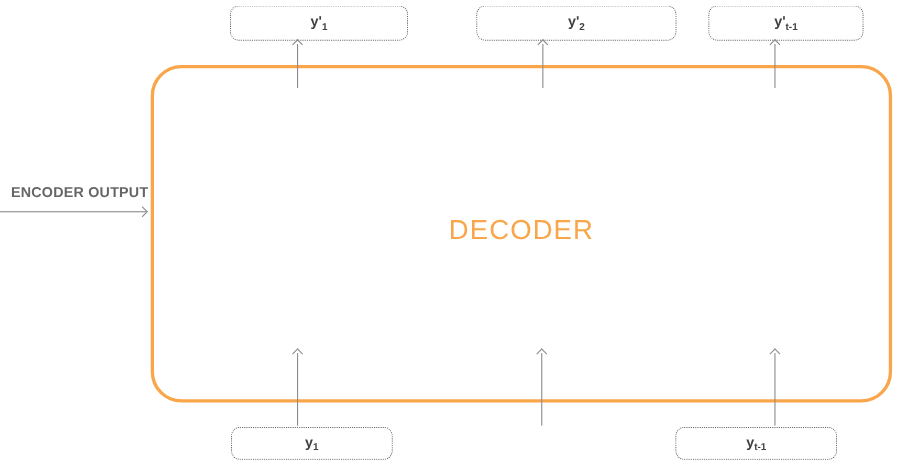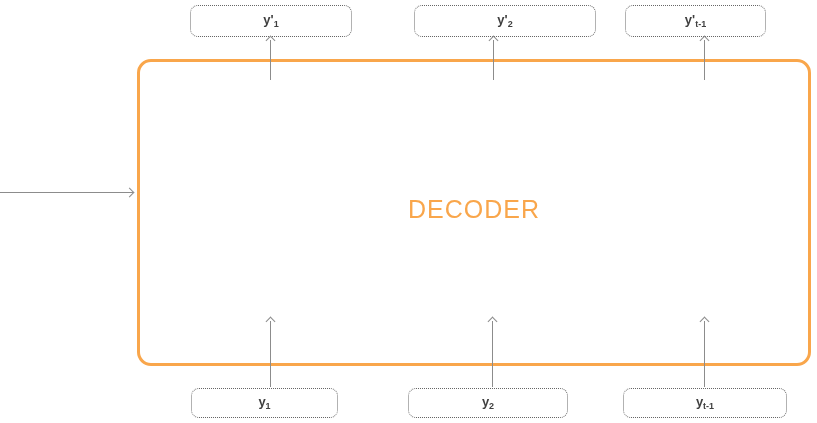--- a/index.html
+++ b/index.html
@@ -17,40 +17,41 @@
     width:817px;height:423px;
     background:#ffffff;
     overflow:hidden;
   }
   
   .decoder-box{
     position:absolute;
     left:137px;top:59px;width:674px;height:307px;
     box-sizing:border-box;
     border:3px solid var(--decoder-border);
-    border-radius:14px;
+    border-radius:28px;
     background:#ffffff;
     z-index:1;
     display:flex;align-items:center;justify-content:center;
   }
   .decoder-title{
     font-size:25px;
     letter-spacing:1px;
     color:var(--decoder-text);
     margin-top:-6px;
   }
   
   .token-box{
     position:absolute;
     box-sizing:border-box;
     border:1px dotted var(--dotted-box-border);
     border-radius:8px;
     background:#ffffff;
     display:flex;align-items:center;justify-content:center;
     z-index:2;
+    margin-left:19px;
   }
   .token-box.top{top:5px;height:32px;}
   .token-box.bottom{top:388px;height:30px;}
   .tok{
     font-size:13px;font-weight:bold;color:var(--box-label-text);
     white-space:nowrap;line-height:1;
   }
   .tok sub{font-size:9px;font-weight:bold;vertical-align:-3px;}
   
   .vline{
@@ -89,20 +90,21 @@
 </style>
 </head>
 <body>
 
 <div class="canvas">
 
   <div class="decoder-box">
     <span class="decoder-title">DECODER</span>
   </div>
 
+  <span class="encoder-label">ENCODER OUTPUT</span>
   <div class="hline" style="left:0;top:192px;width:133px"></div>
   <div class="chev-right" style="left:126px;top:189px"></div>
 
   <div class="token-box top" style="left:190px;width:162px">
     <span class="tok"><span>y'</span><sub>1</sub></span>
   </div>
   <div class="token-box top" style="left:414px;width:182px">
     <span class="tok"><span>y'</span><sub>2</sub></span>
   </div>
   <div class="token-box top" style="left:625px;width:141px">
@@ -112,24 +114,21 @@
   <div class="vline" style="left:270px;top:40px;height:40px"></div>
   <div class="chev-up" style="left:267px;top:37px"></div>
   <div class="vline" style="left:493px;top:40px;height:40px"></div>
   <div class="chev-up" style="left:490px;top:37px"></div>
   <div class="vline" style="left:704px;top:40px;height:40px"></div>
   <div class="chev-up" style="left:701px;top:37px"></div>
 
   <div class="token-box bottom" style="left:191px;width:147px">
     <span class="tok"><span>y</span><sub>1</sub></span>
   </div>
-  <div class="token-box bottom" style="left:408px;width:160px">
-    <span class="tok"><span>y</span><sub>2</sub></span>
-  </div>
-  <div class="token-box bottom" style="left:623px;width:164px">
+  <div class="token-box bottom" style="left:595px;width:147px">
     <span class="tok"><span>y</span><sub>t-1</sub></span>
   </div>
 
   <div class="vline" style="left:270px;top:321px;height:66px"></div>
   <div class="chev-up" style="left:267px;top:318px"></div>
   <div class="vline" style="left:492px;top:321px;height:66px"></div>
   <div class="chev-up" style="left:489px;top:318px"></div>
   <div class="vline" style="left:704px;top:321px;height:66px"></div>
   <div class="chev-up" style="left:701px;top:318px"></div>
 

